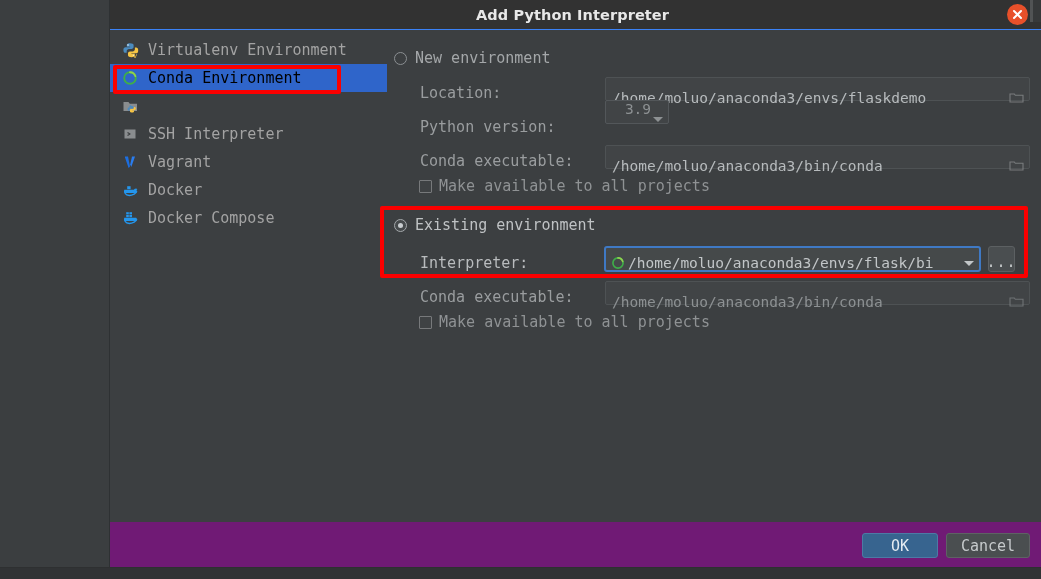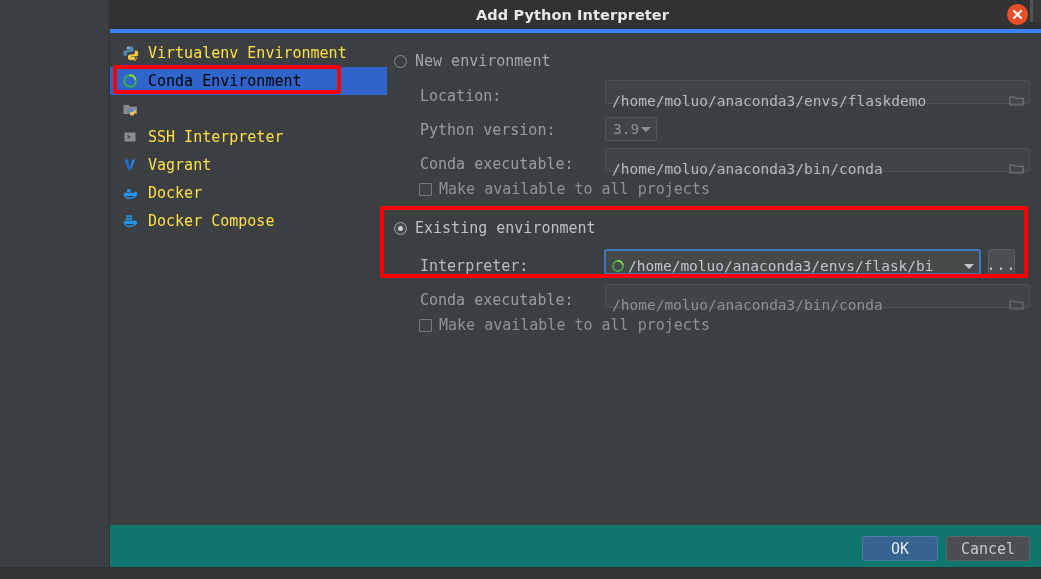--- a/index.html
+++ b/index.html
@@ -51,21 +51,21 @@
     width: 931px;
     height: 568px;
     background: #3c3f41;
     box-shadow: 0 0 0 1px #2e3133;
   }
 
   .titlebar {
     position: relative;
     height: 29px;
     background: #323232;
-    border-bottom: 4px solid #3b82f6;
+    border-bottom: 1px solid #3b82f6;
     display: flex;
     align-items: center;
     justify-content: center;
   }
   .titlebar-title {
     color: #e8e8e8;
     font-family: "DejaVu Sans", sans-serif;
     font-size: 14.5px;
     font-weight: 700;
     letter-spacing: 0.1px;
@@ -136,21 +136,21 @@
   .side-icon {
     width: 18px;
     height: 18px;
     margin-right: 9px;
     flex: 0 0 18px;
     display: flex;
     align-items: center;
     justify-content: center;
   }
   .side-label {
-    color: #fde047;
+    color: #a3a3a3;
     font-size: 15px;
     font-family: "DejaVu Sans Mono", monospace;
     white-space: nowrap;
   }
   .side-item.selected .side-label { color: #000000; }
 
   
   .pane {
     position: absolute;
     left: 276px;
@@ -300,21 +300,21 @@
   .check-label { color: #a8abad; font-size: 15px; white-space: nowrap; }
   .check-label.dim { color: #8f9294; }
 
   
   .footer {
     position: absolute;
     left: 0;
     bottom: 0;
     width: 931px;
     height: 47px;
-    background: #0f766e;
+    background: #701a75;
   }
   .btn {
     position: absolute;
     top: 11px;
     height: 25px;
     box-sizing: border-box;
     border-radius: 3px;
     display: flex;
     align-items: center;
     justify-content: center;
@@ -465,21 +465,21 @@
         <div class="textfield disabled" style="left:219px; top:47px; width:425px;">
           <span class="tf-text">/home/moluo/anaconda3/envs/flaskdemo</span>
           <span class="folder-icon">
             <svg width="15" height="13" viewBox="0 0 15 13">
               <path d="M1 3h4.3l1 1.3H14V11H1z" fill="none" stroke="#8b8e90" stroke-width="1.1"></path>
             </svg>
           </span>
         </div>
 
         <div class="field-label" style="left:34px; top:88px;">Python version:</div>
-        <div class="combo" style="left:219px; top:84px; width:52px;">
+        <div class="combo" style="left:219px; top:70px; width:64px;flex-direction:column;">
           <span class="combo-text">3.9</span>
           <span class="caret"></span>
         </div>
 
         <div class="field-label" style="left:34px; top:122px;">Conda executable:</div>
         <div class="textfield disabled" style="left:219px; top:115px; width:425px;">
           <span class="tf-text">/home/moluo/anaconda3/bin/conda</span>
           <span class="folder-icon">
             <svg width="15" height="13" viewBox="0 0 15 13">
               <path d="M1 3h4.3l1 1.3H14V11H1z" fill="none" stroke="#8b8e90" stroke-width="1.1"></path>

